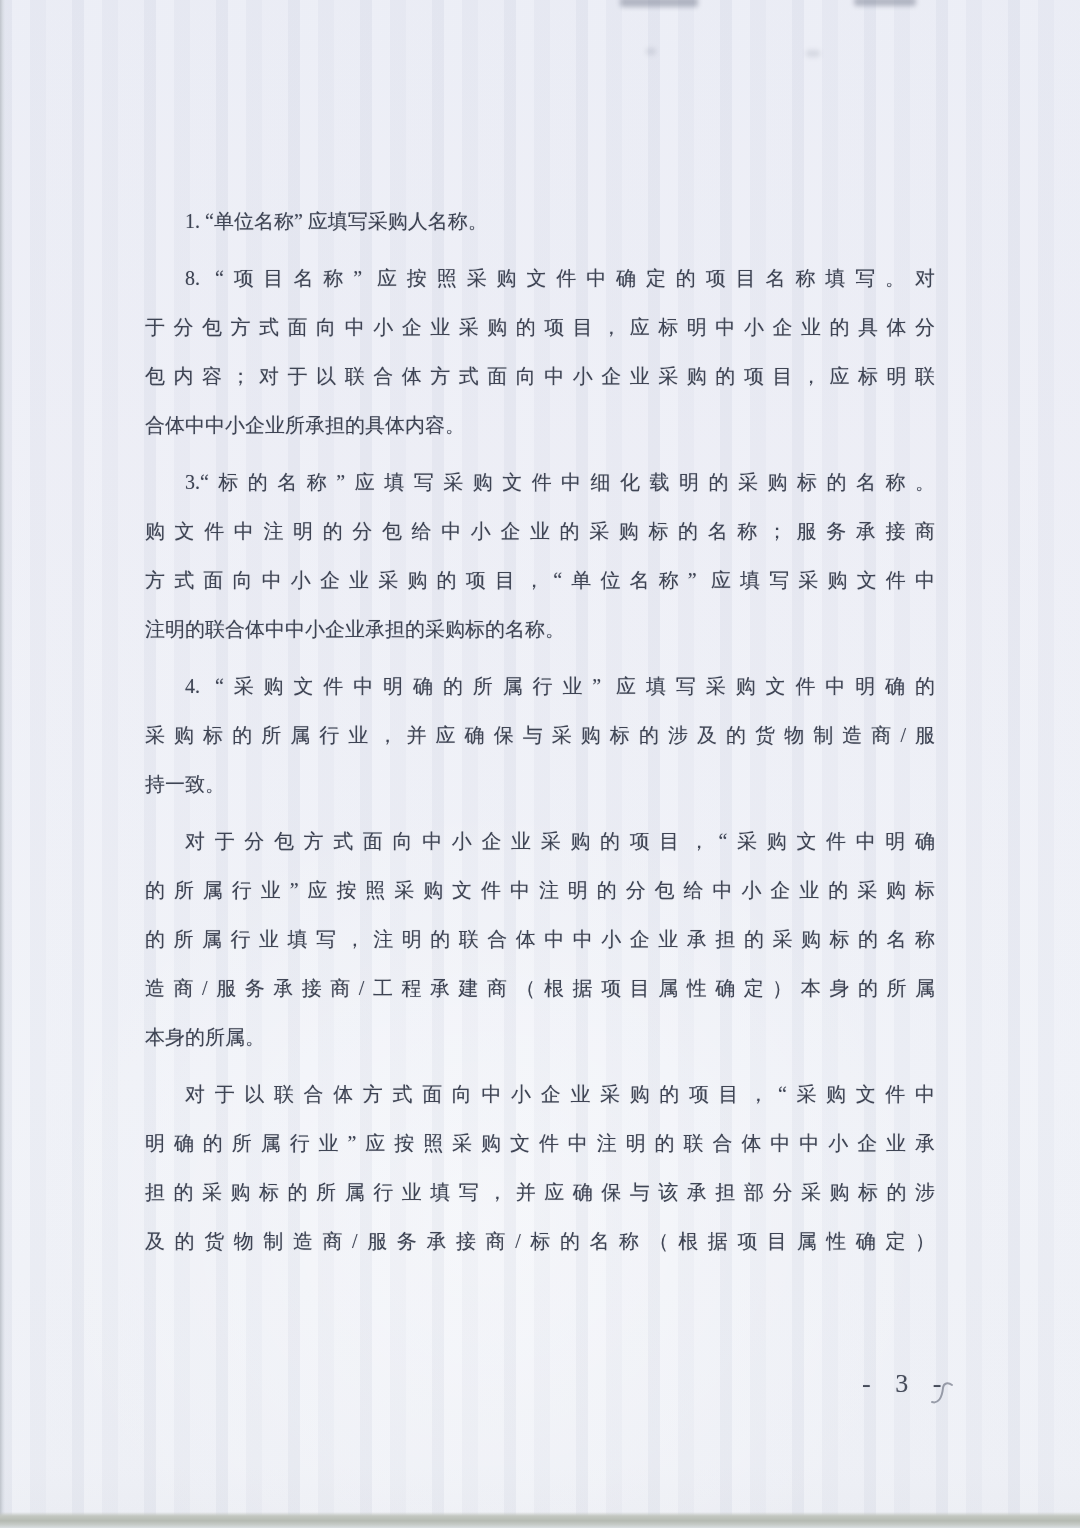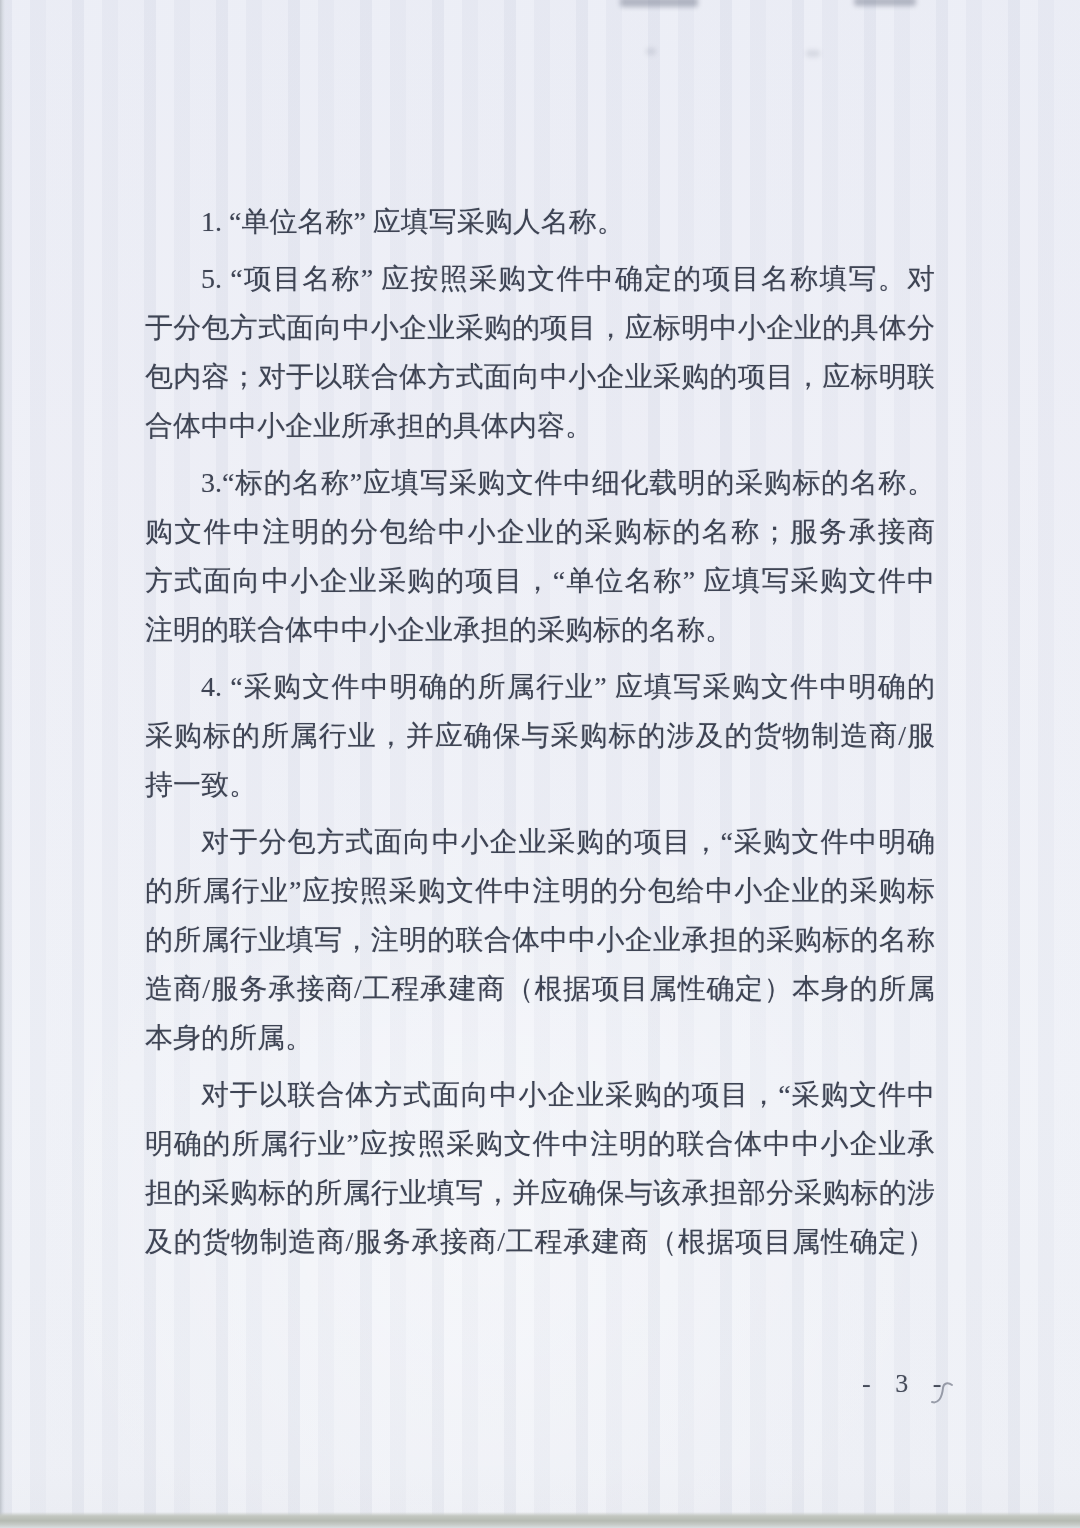--- a/index.html
+++ b/index.html
@@ -28,21 +28,21 @@
   .left-paper-edge {
     position: absolute; left: 0; top: 0; bottom: 0; width: 5px;
     background: linear-gradient(90deg, #bfc4cb 0%, #d8dce4 55%, rgba(216,220,228,0) 100%);
   }
   .bottom-scan-edge {
     position: absolute; left: 0; right: 0; bottom: 0; height: 16px;
     background: linear-gradient(180deg, rgba(205,209,205,0) 0%, #c3c7c1 25%, #b5bab2 55%, #c5cac6 78%, #d9dee1 100%);
   }
   .text-block {
     position: absolute; left: 145px; top: 197px; width: 790px;
-    font-size: 28px; line-height: 49px;
+    font-size: 20px; line-height: 49px;
     color: var(--ink, #3e4454);
     text-shadow: 0 0 1px rgba(62,68,84,0.35);
   }
   .para { margin: 0; }
   .para + .para { margin-top: 8px; }
   .line { display: block; height: 49px; }
   .line.fill { text-align: justify; text-align-last: justify; }
   .line.indent { text-indent: 2em; }
   .page-number {
     position: absolute; left: 862px; top: 1368px;
@@ -74,21 +74,21 @@
   <div class="scan-artifact artifact-1"></div>
   <div class="scan-artifact artifact-2"></div>
   <div class="scan-artifact artifact-dot-1"></div>
   <div class="scan-artifact artifact-dot-2"></div>
 
   <div class="text-block">
       <div class="para">
         <div class="line indent">1. “单位名称” 应填写采购人名称。</div>
       </div>
       <div class="para">
-        <div class="line fill indent">5. “项目名称” 应按照采购文件中确定的项目名称填写。对</div>
+        <div class="line fill indent">8. “项目名称” 应按照采购文件中确定的项目名称填写。对</div>
         <div class="line fill">于分包方式面向中小企业采购的项目，应标明中小企业的具体分</div>
         <div class="line fill">包内容；对于以联合体方式面向中小企业采购的项目，应标明联</div>
         <div class="line">合体中中小企业所承担的具体内容。</div>
       </div>
       <div class="para">
         <div class="line fill indent">3.“标的名称”应填写采购文件中细化载明的采购标的名称。</div>
         <div class="line fill">购文件中注明的分包给中小企业的采购标的名称；服务承接商</div>
         <div class="line fill">方式面向中小企业采购的项目，“单位名称” 应填写采购文件中</div>
         <div class="line">注明的联合体中中小企业承担的采购标的名称。</div>
       </div>
@@ -101,21 +101,21 @@
         <div class="line fill indent">对于分包方式面向中小企业采购的项目，“采购文件中明确</div>
         <div class="line fill">的所属行业”应按照采购文件中注明的分包给中小企业的采购标</div>
         <div class="line fill">的所属行业填写，注明的联合体中中小企业承担的采购标的名称</div>
         <div class="line fill">造商/服务承接商/工程承建商（根据项目属性确定）本身的所属</div>
         <div class="line">本身的所属。</div>
       </div>
       <div class="para">
         <div class="line fill indent">对于以联合体方式面向中小企业采购的项目，“采购文件中</div>
         <div class="line fill">明确的所属行业”应按照采购文件中注明的联合体中中小企业承</div>
         <div class="line fill">担的采购标的所属行业填写，并应确保与该承担部分采购标的涉</div>
-        <div class="line fill">及的货物制造商/服务承接商/工程承建商（根据项目属性确定）</div>
+        <div class="line fill">及的货物制造商/服务承接商/标的名称（根据项目属性确定）</div>
       </div>
     </div>
 
   <div class="page-number">- 3 -</div>
 
   <svg class="handwritten-mark" width="34" height="26" viewBox="0 0 34 26">
     <path d="M4 22 C 10 24, 14 18, 15 8 C 15.5 3, 20 2, 24 5" fill="none" stroke="#555b6c" stroke-width="2" stroke-linecap="round"></path>
   </svg>
 
   <div class="bottom-scan-edge"></div>

